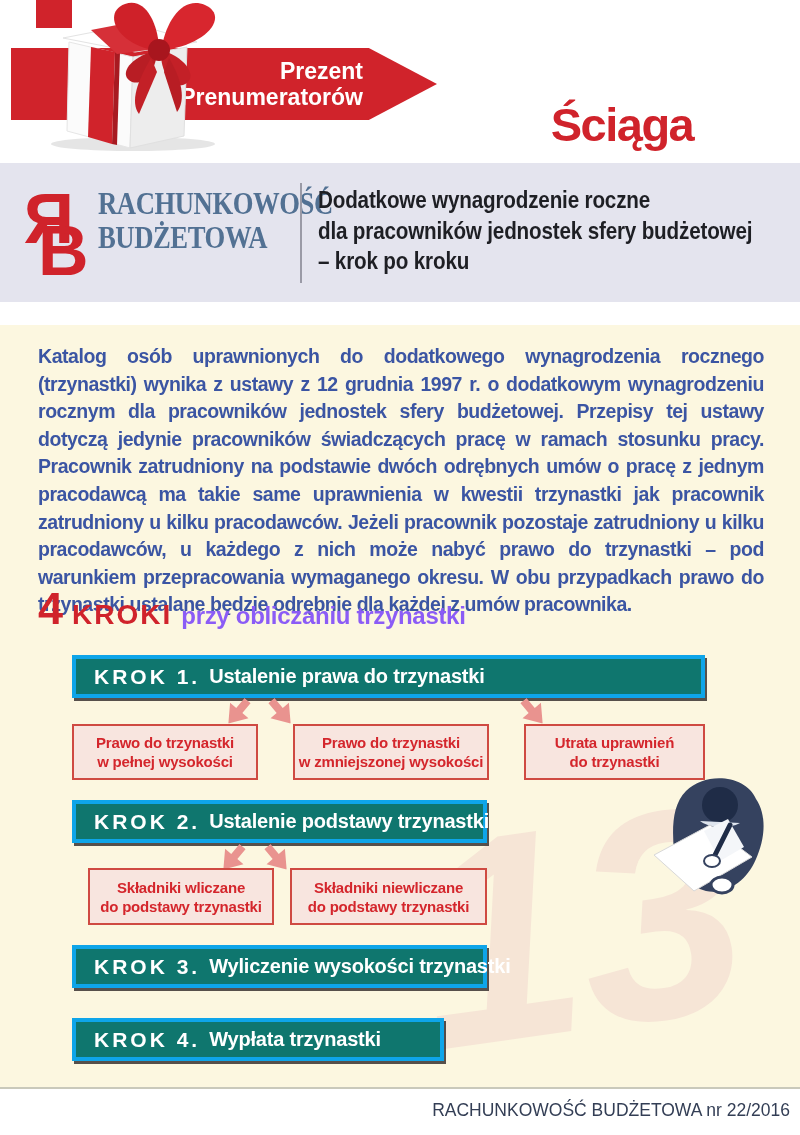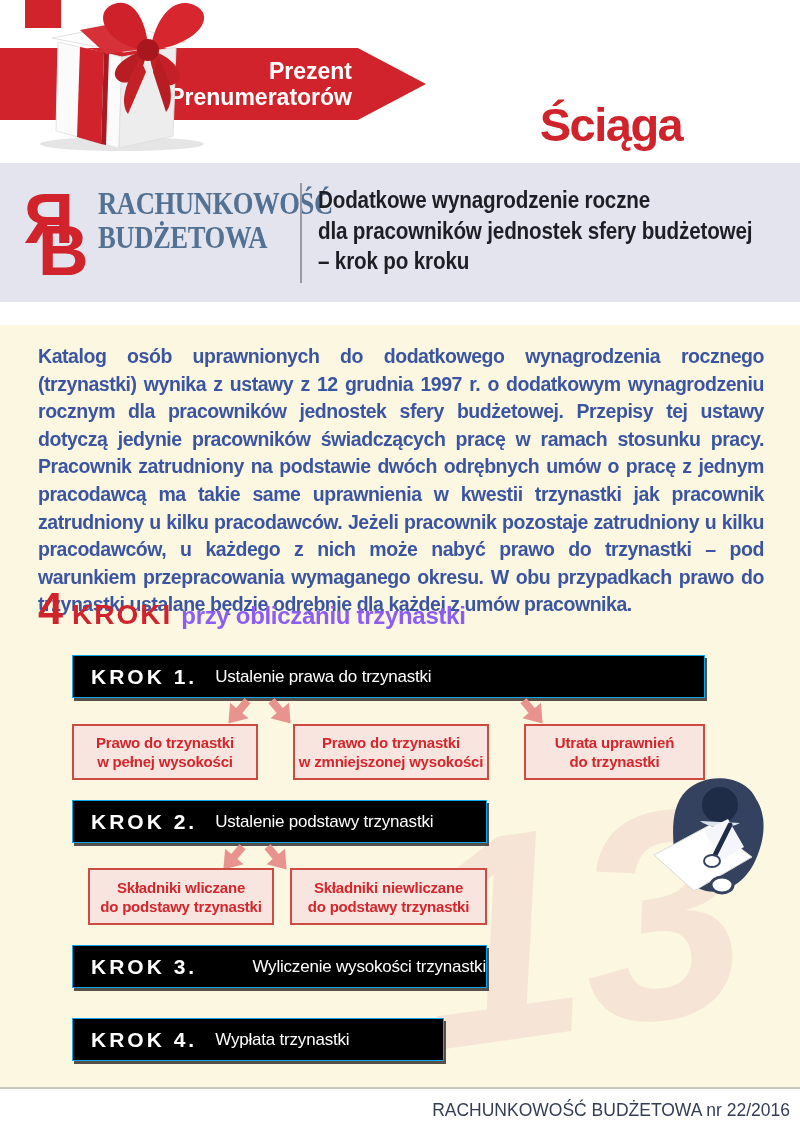--- a/index.html
+++ b/index.html
@@ -1,20 +1,20 @@
 <!DOCTYPE html>
 <html><head>
 <meta charset="utf-8">
 <style>
   html,body{margin:0;padding:0;background:#ffffff;}
   .page{position:relative;width:800px;height:1135px;background:#ffffff;overflow:hidden;
         font-family:"Liberation Sans",sans-serif;}
 
   
-  .header{position:absolute;left:0;top:0;width:700px;height:163px;background:#ffffff;}
+  .header{position:absolute;left:11px;top:0;width:700px;height:163px;background:#ffffff;}
   .ribbon{position:absolute;left:0;top:48px;width:426px;height:72px;background:#d0232b;
           clip-path:polygon(0 0,84% 0,100% 50%,84% 100%,0 100%);}
   .ribbon-text{position:absolute;left:0;top:48px;width:352px;height:72px;display:flex;
                flex-direction:column;justify-content:center;align-items:flex-end;
                color:#ffffff;font-weight:bold;font-size:23px;line-height:26px;}
   .gift{position:absolute;left:22px;top:0;width:215px;height:152px;}
   .header-title{position:absolute;left:422px;top:96px;width:378px;text-align:center;
                 color:#d0232b;font-weight:bold;font-size:47px;letter-spacing:-1.5px;line-height:58px;}
 
   
@@ -36,25 +36,25 @@
   .steps-number{color:#d0232b;font-weight:bold;font-size:45px;letter-spacing:0;}
   .steps-keyword{color:#d0232b;font-weight:bold;font-size:28px;letter-spacing:2px;}
   .steps-suffix{color:#8b5cf6;font-weight:bold;font-size:24px;letter-spacing:-0.3px;}
 
   .watermark{position:absolute;left:415px;top:455px;font-size:295px;font-weight:bold;
              color:#f6e5d6;transform:rotate(-8deg);line-height:1;z-index:0;font-style:italic;}
   .person{position:absolute;left:648px;top:452px;width:132px;height:130px;z-index:1;}
 
   
   .flow{position:absolute;left:72px;top:330px;width:634px;height:410px;z-index:2;}
-  .bar{position:absolute;height:43px;background:#000000;border:1px solid #0ea5e9;
+  .bar{position:absolute;height:43px;background:#0f766e;border:4px solid #0ea5e9;
        box-shadow:2px 3px 0 rgba(44,37,37,0.8);display:flex;align-items:center;
        padding-left:18px;box-sizing:border-box;color:#ffffff;}
   .bar-label{font-weight:bold;font-size:21px;letter-spacing:3px;white-space:nowrap;}
-  .bar-title{font-weight:normal;font-size:17px;letter-spacing:-0.2px;margin-left:18px;white-space:nowrap;}
+  .bar-title{font-weight:bold;font-size:20px;letter-spacing:-0.2px;margin-left:9px;white-space:nowrap;}
   .obox{position:absolute;background:#f8e5df;border:2px solid #cf4a42;box-sizing:border-box;
         color:#d4262c;font-weight:bold;font-size:15px;line-height:19px;text-align:center;
         display:flex;align-items:center;justify-content:center;white-space:pre-line;
         letter-spacing:-0.2px;}
   .arrow{position:absolute;width:26px;height:30px;}
   .arrow svg{display:block;width:100%;height:100%;}
   .rot-l{transform:rotate(40deg);}
   .rot-r{transform:rotate(-40deg);}
 
   

